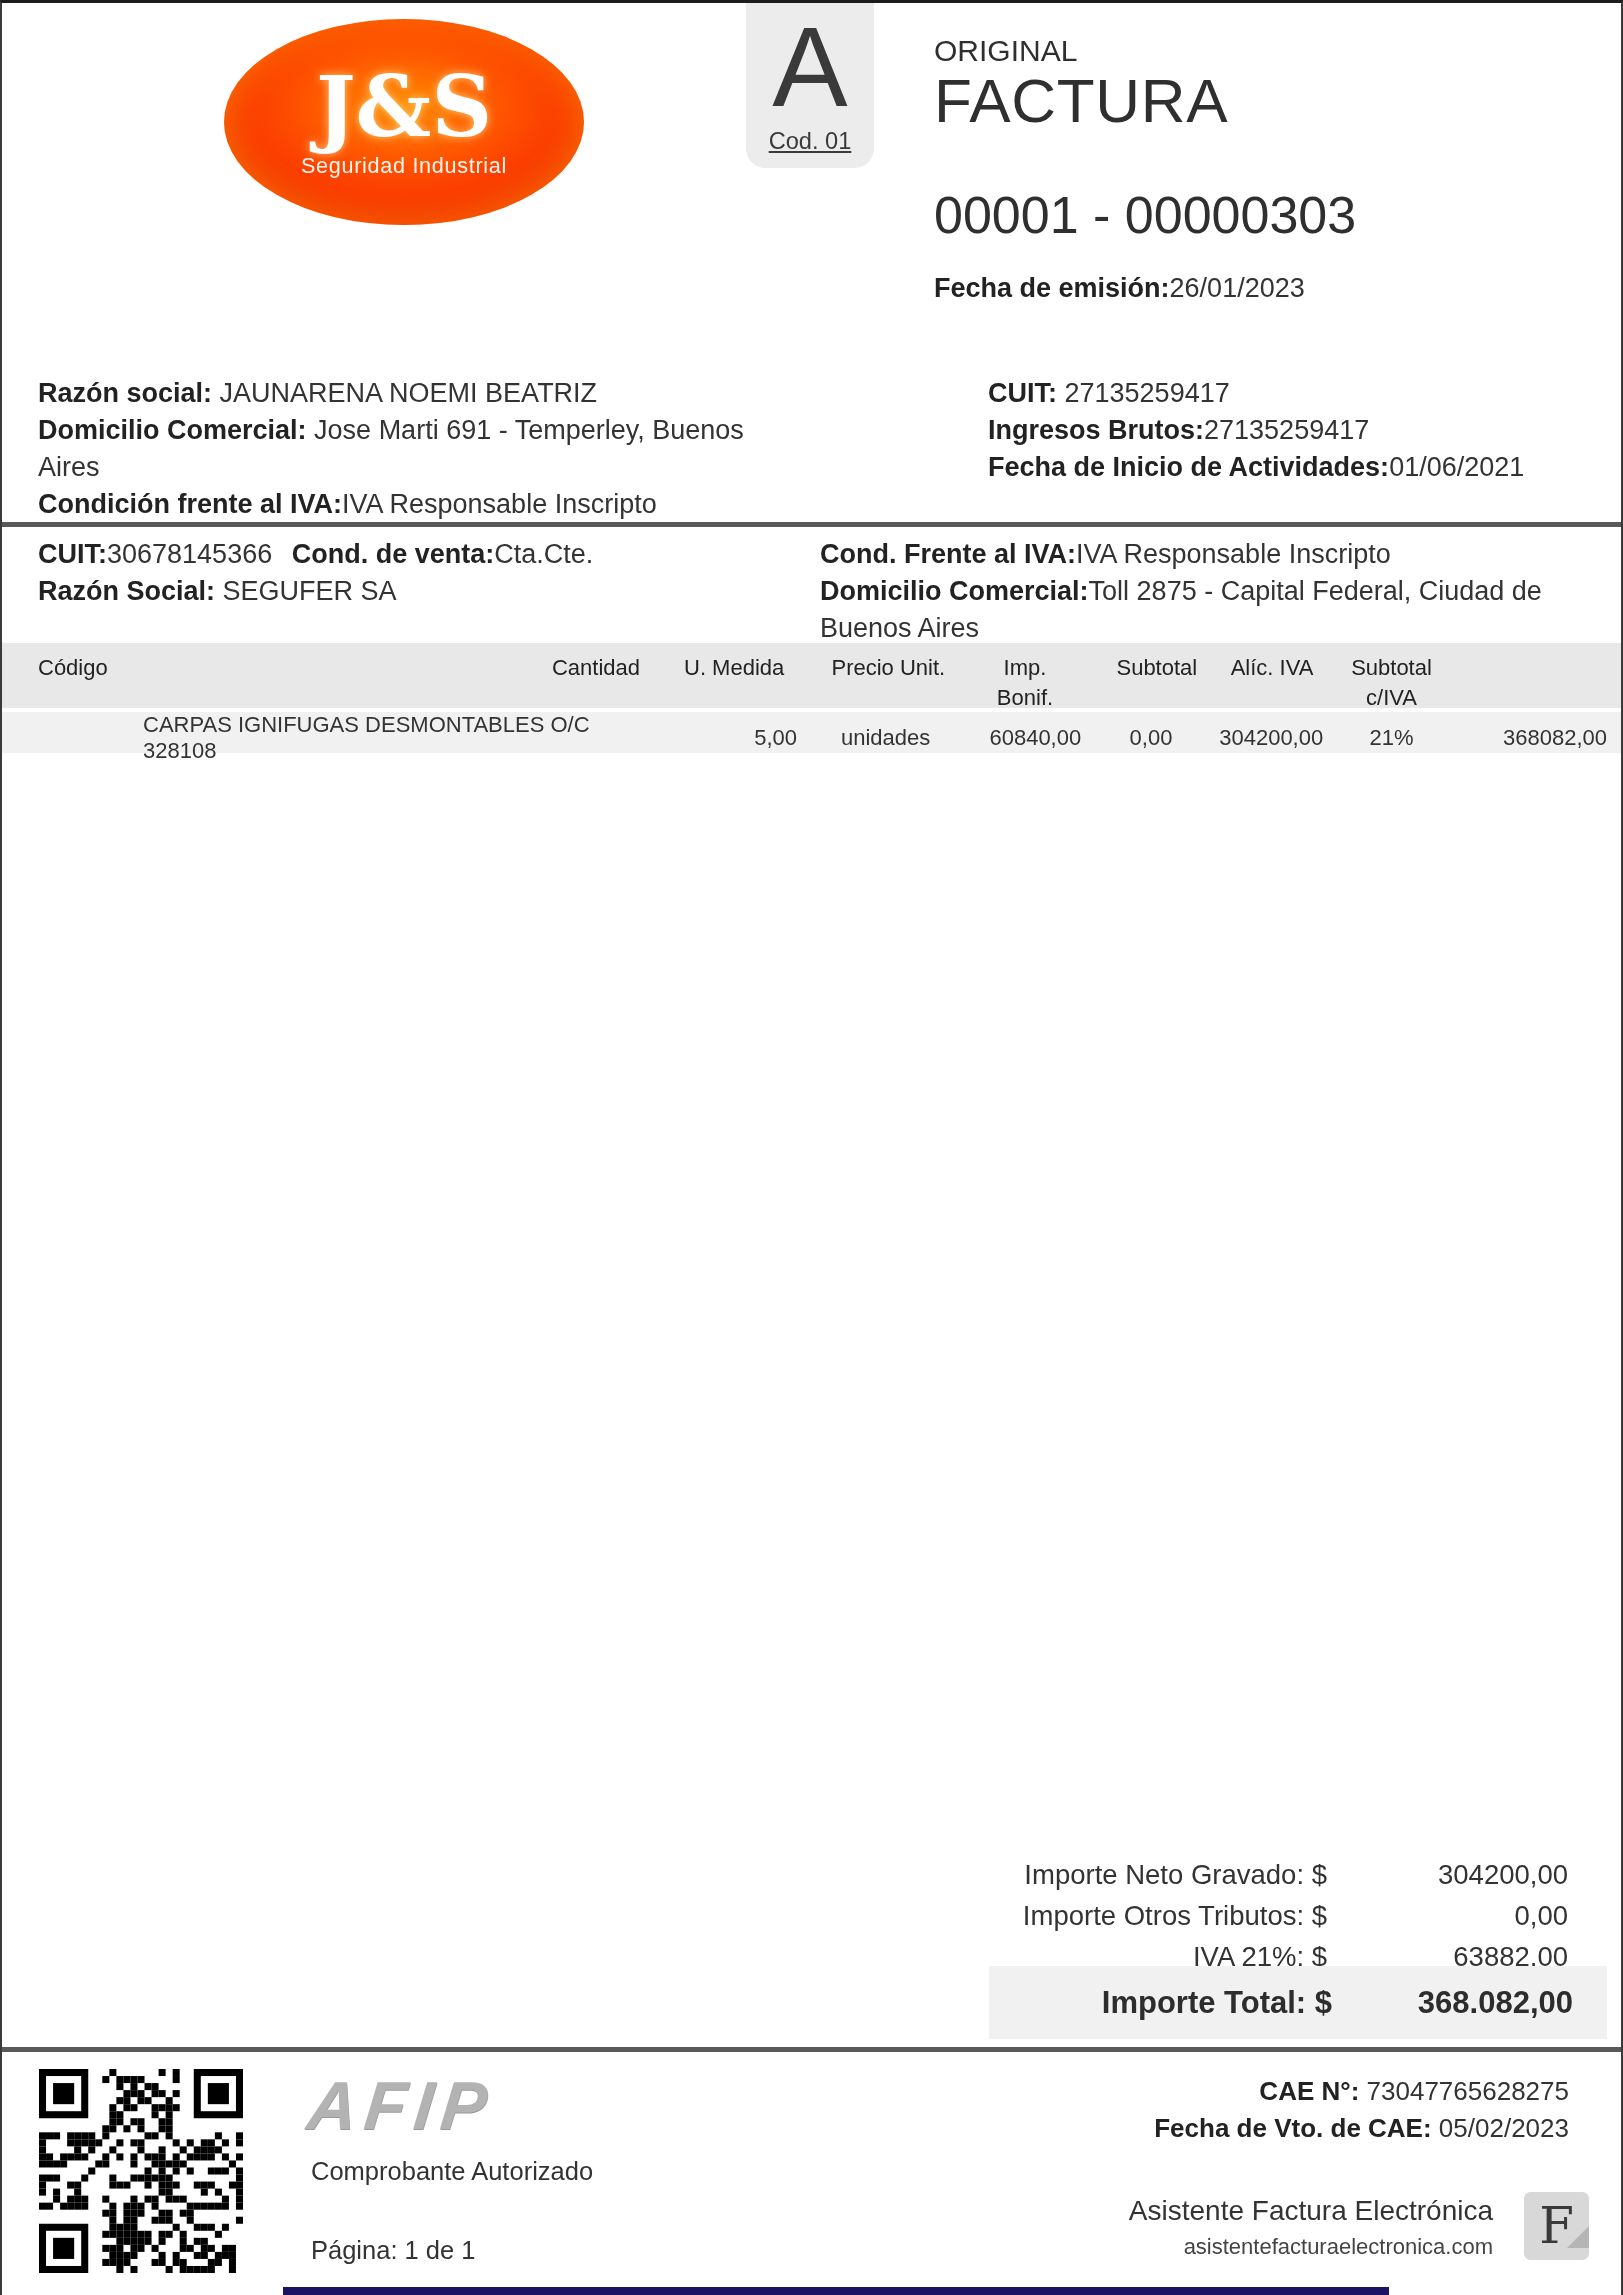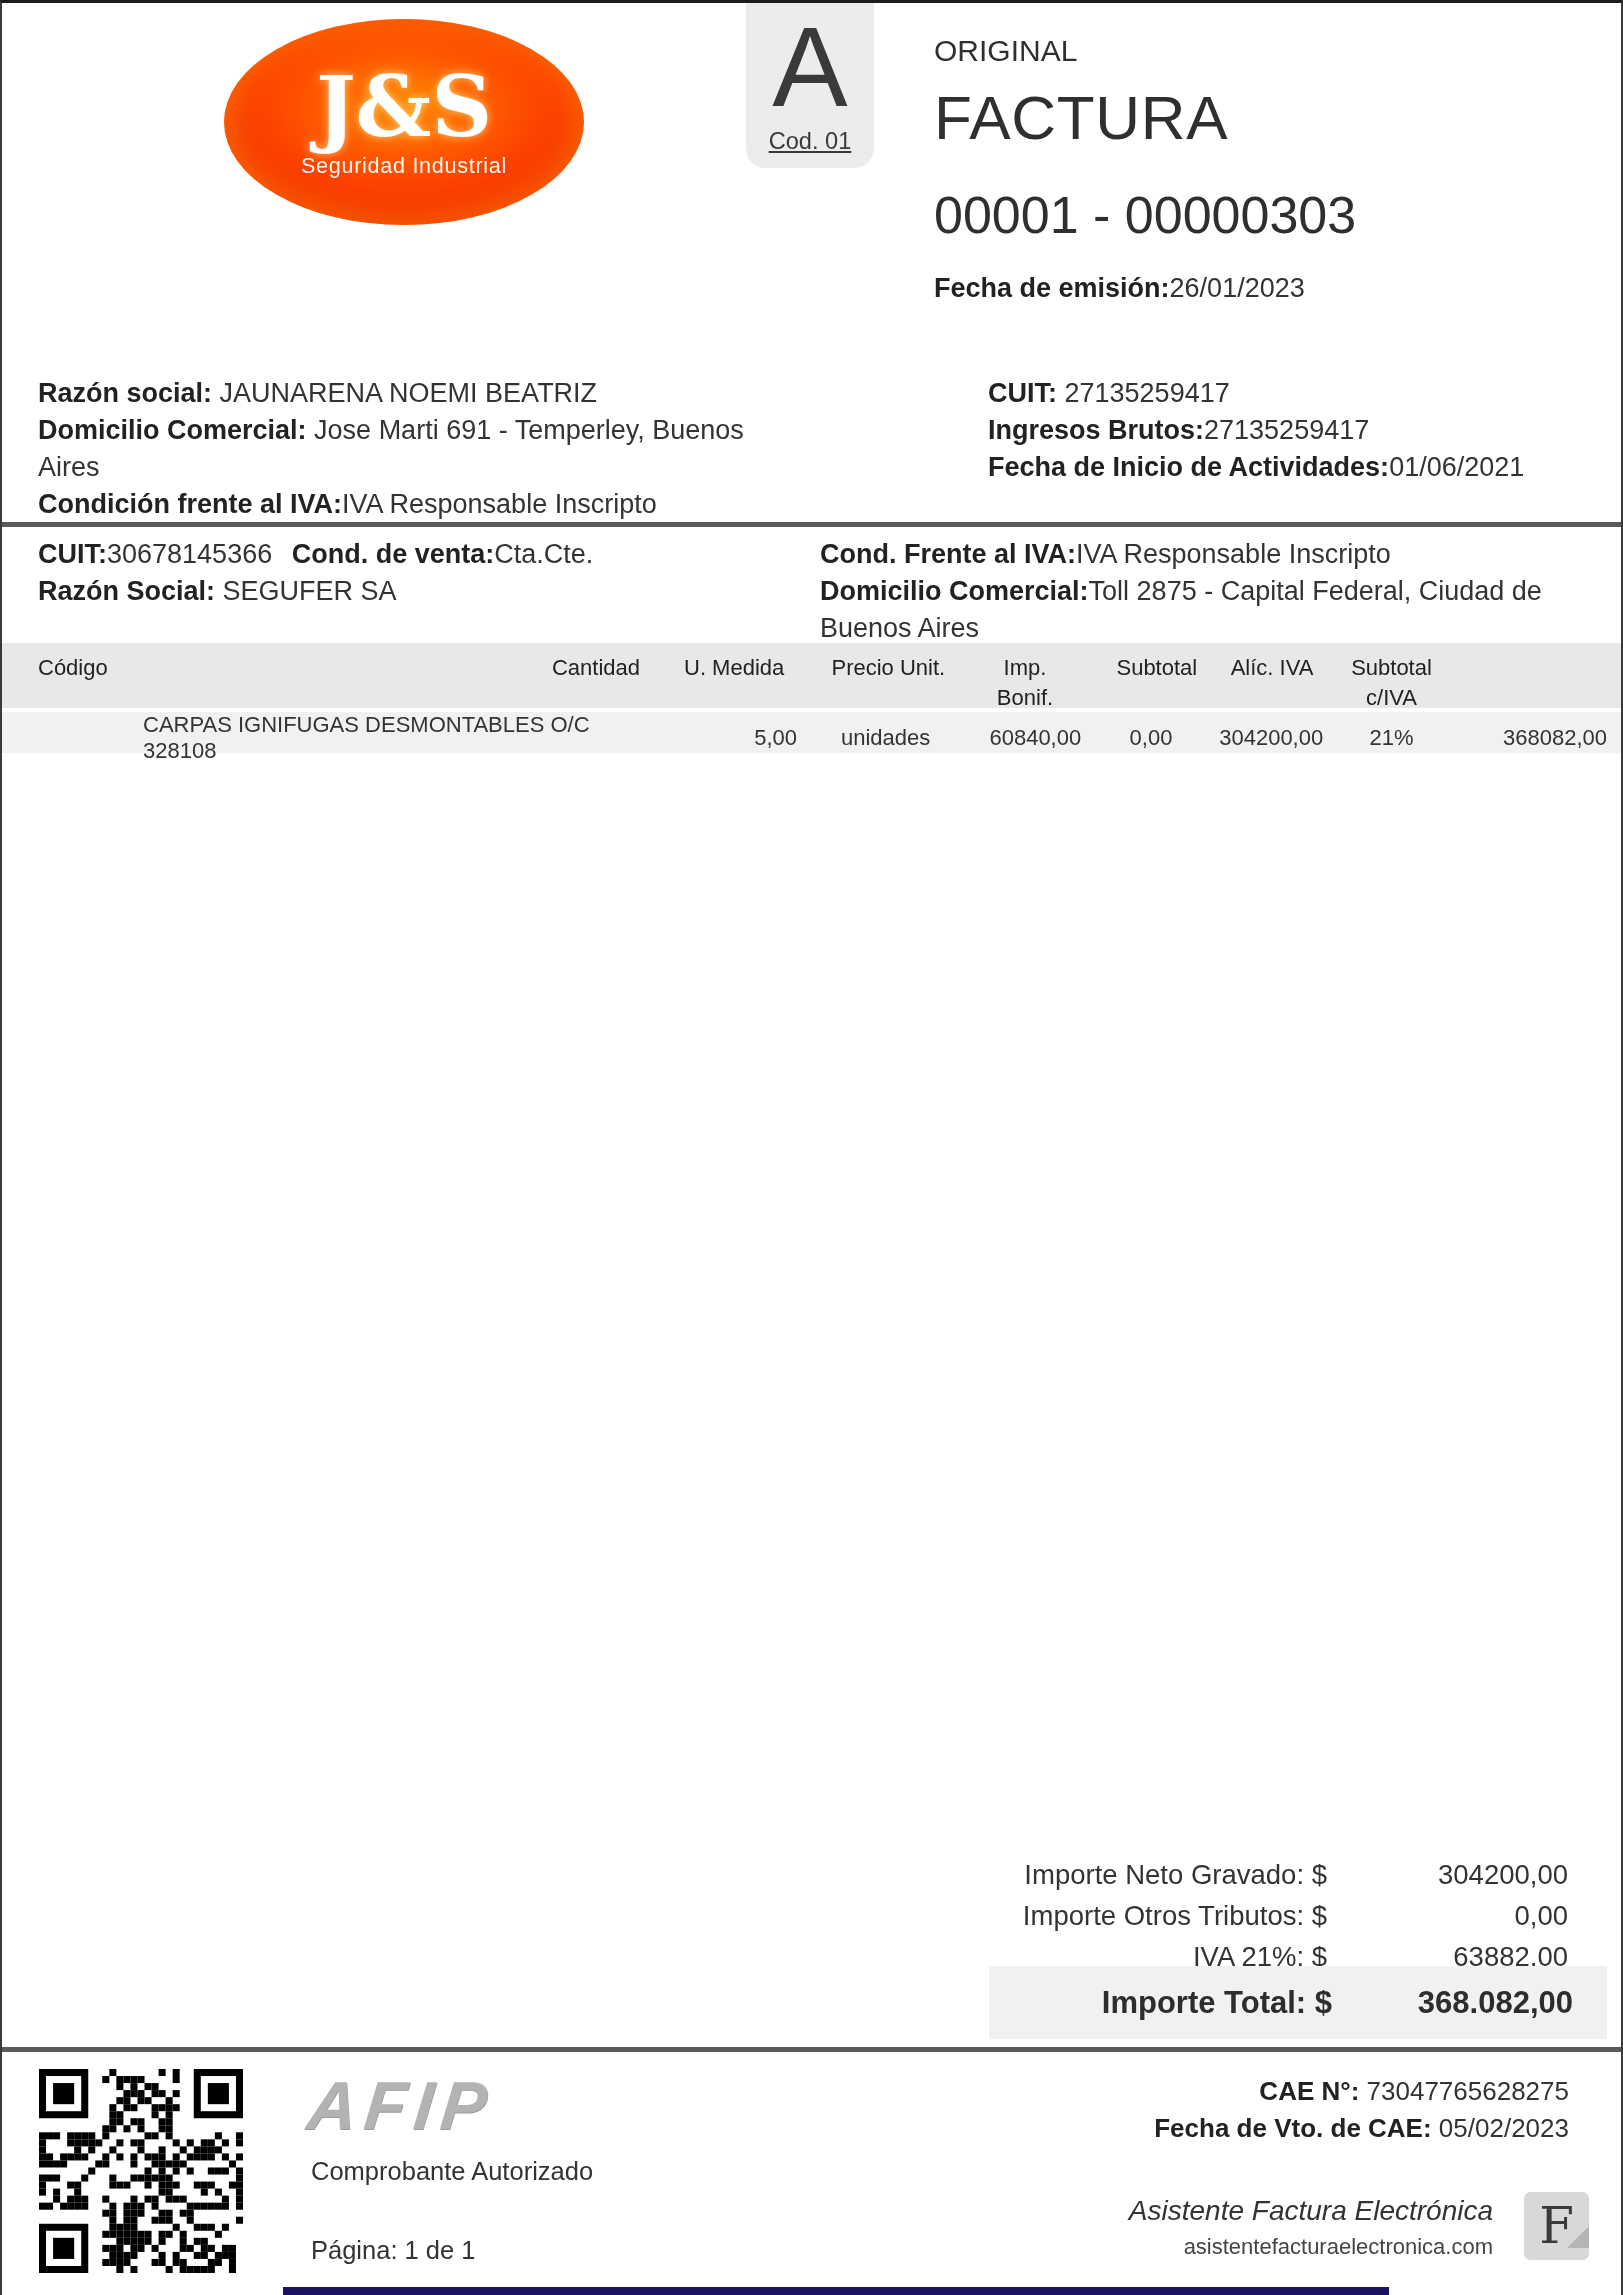--- a/index.html
+++ b/index.html
@@ -15,21 +15,21 @@
      display:flex;flex-direction:column;align-items:center;justify-content:center;
      box-shadow:inset 0 0 39px rgba(255,200,0,.45);}
   .logo-js{font-family:"DejaVu Serif","Liberation Serif",serif;font-weight:bold;font-size:84px;color:#fff;line-height:1;
      text-shadow:0 0 9.2px rgba(255,230,150,.8);}
   .logo-sub{font-size:21.6px;color:#fff;margin-top:3.9px;letter-spacing:0.7px;opacity:.95;}
   .letterbox{left:744px;top:0px;width:128px;height:165px;background:#ececec;
      border-radius:0 0 19.6px 19.6px;text-align:center;}
   .letterbox .big{font-size:113px;line-height:1.05;color:#3a3a3a;margin-top:5.2px;}
   .letterbox .cod{font-size:23.6px;color:#3a3a3a;margin-top:1.3px;text-decoration:underline;}
   .original{left:932px;top:31px;font-size:30px;color:#2f2f2f;}
-  .factura{left:932px;top:79px;font-size:62px;color:#2f2f2f;letter-spacing:0.7px;}
+  .factura{left:932px;top:62px;font-size:62px;color:#2f2f2f;letter-spacing:0.7px;}
   .docnum{left:932px;top:182px;font-size:52px;color:#2f2f2f;}
   .fecha{left:932px;top:270px;font-size:27px;}
 
   
   .info{font-size:27px;line-height:37px;color:#333;}
   .seller-left{left:36px;top:372px;width:766px;}
   .seller-right{left:986px;top:372px;width:661px;}
   .hr1{left:0;top:519px;width:1620px;height:4.6px;background:#595959;}
   .cust-left{left:36px;top:533px;width:753px;}
   .cust-right{left:818px;top:533px;width:789px;}
@@ -63,21 +63,21 @@
   .hr2{left:0;top:2044px;width:1620px;height:4.6px;background:#595959;}
 
   
   .qr{left:37px;top:2066px;width:204px;height:204px;}
   .afip{left:306px;top:2063px;font-size:68px;font-weight:900;font-style:italic;color:#b3b3b3;
      letter-spacing:7.9px;transform:skewX(-6deg);text-shadow:0.7px 0.7px 0 #9a9a9a;}
   .comprobante{left:309px;top:2154px;font-size:25.5px;color:#333;}
   .pagina{left:309px;top:2233px;font-size:25.5px;color:#333;}
   .cae{right:52px;top:2070px;font-size:26px;line-height:37px;text-align:right;color:#333;}
   .brand{right:128px;top:2192px;text-align:right;color:#333;}
-  .brand .l1{font-size:28px;font-style:italic;}
+  .brand .l1{font-size:28px;}
   .brand .l2{font-size:22px;color:#444;margin-top:6.5px;}
   .ficon{right:32px;top:2189px;width:65px;height:68px;background:#d8d8d8;border-radius:6.5px;
      display:flex;align-items:center;justify-content:center;}
   .ficon span{font-family:"DejaVu Serif","Liberation Serif",serif;font-size:50px;color:#3a3a3a;}
   .ficon::after{content:"";position:absolute;right:0;bottom:11.8px;border-style:solid;
      border-width:0 0 22px 22px;border-color:transparent transparent #b5b5b5 transparent;}
   .navybar{left:281px;bottom:0;width:1106px;height:7.9px;background:#1b1464;}
 </style>
 </head>
 <body>

